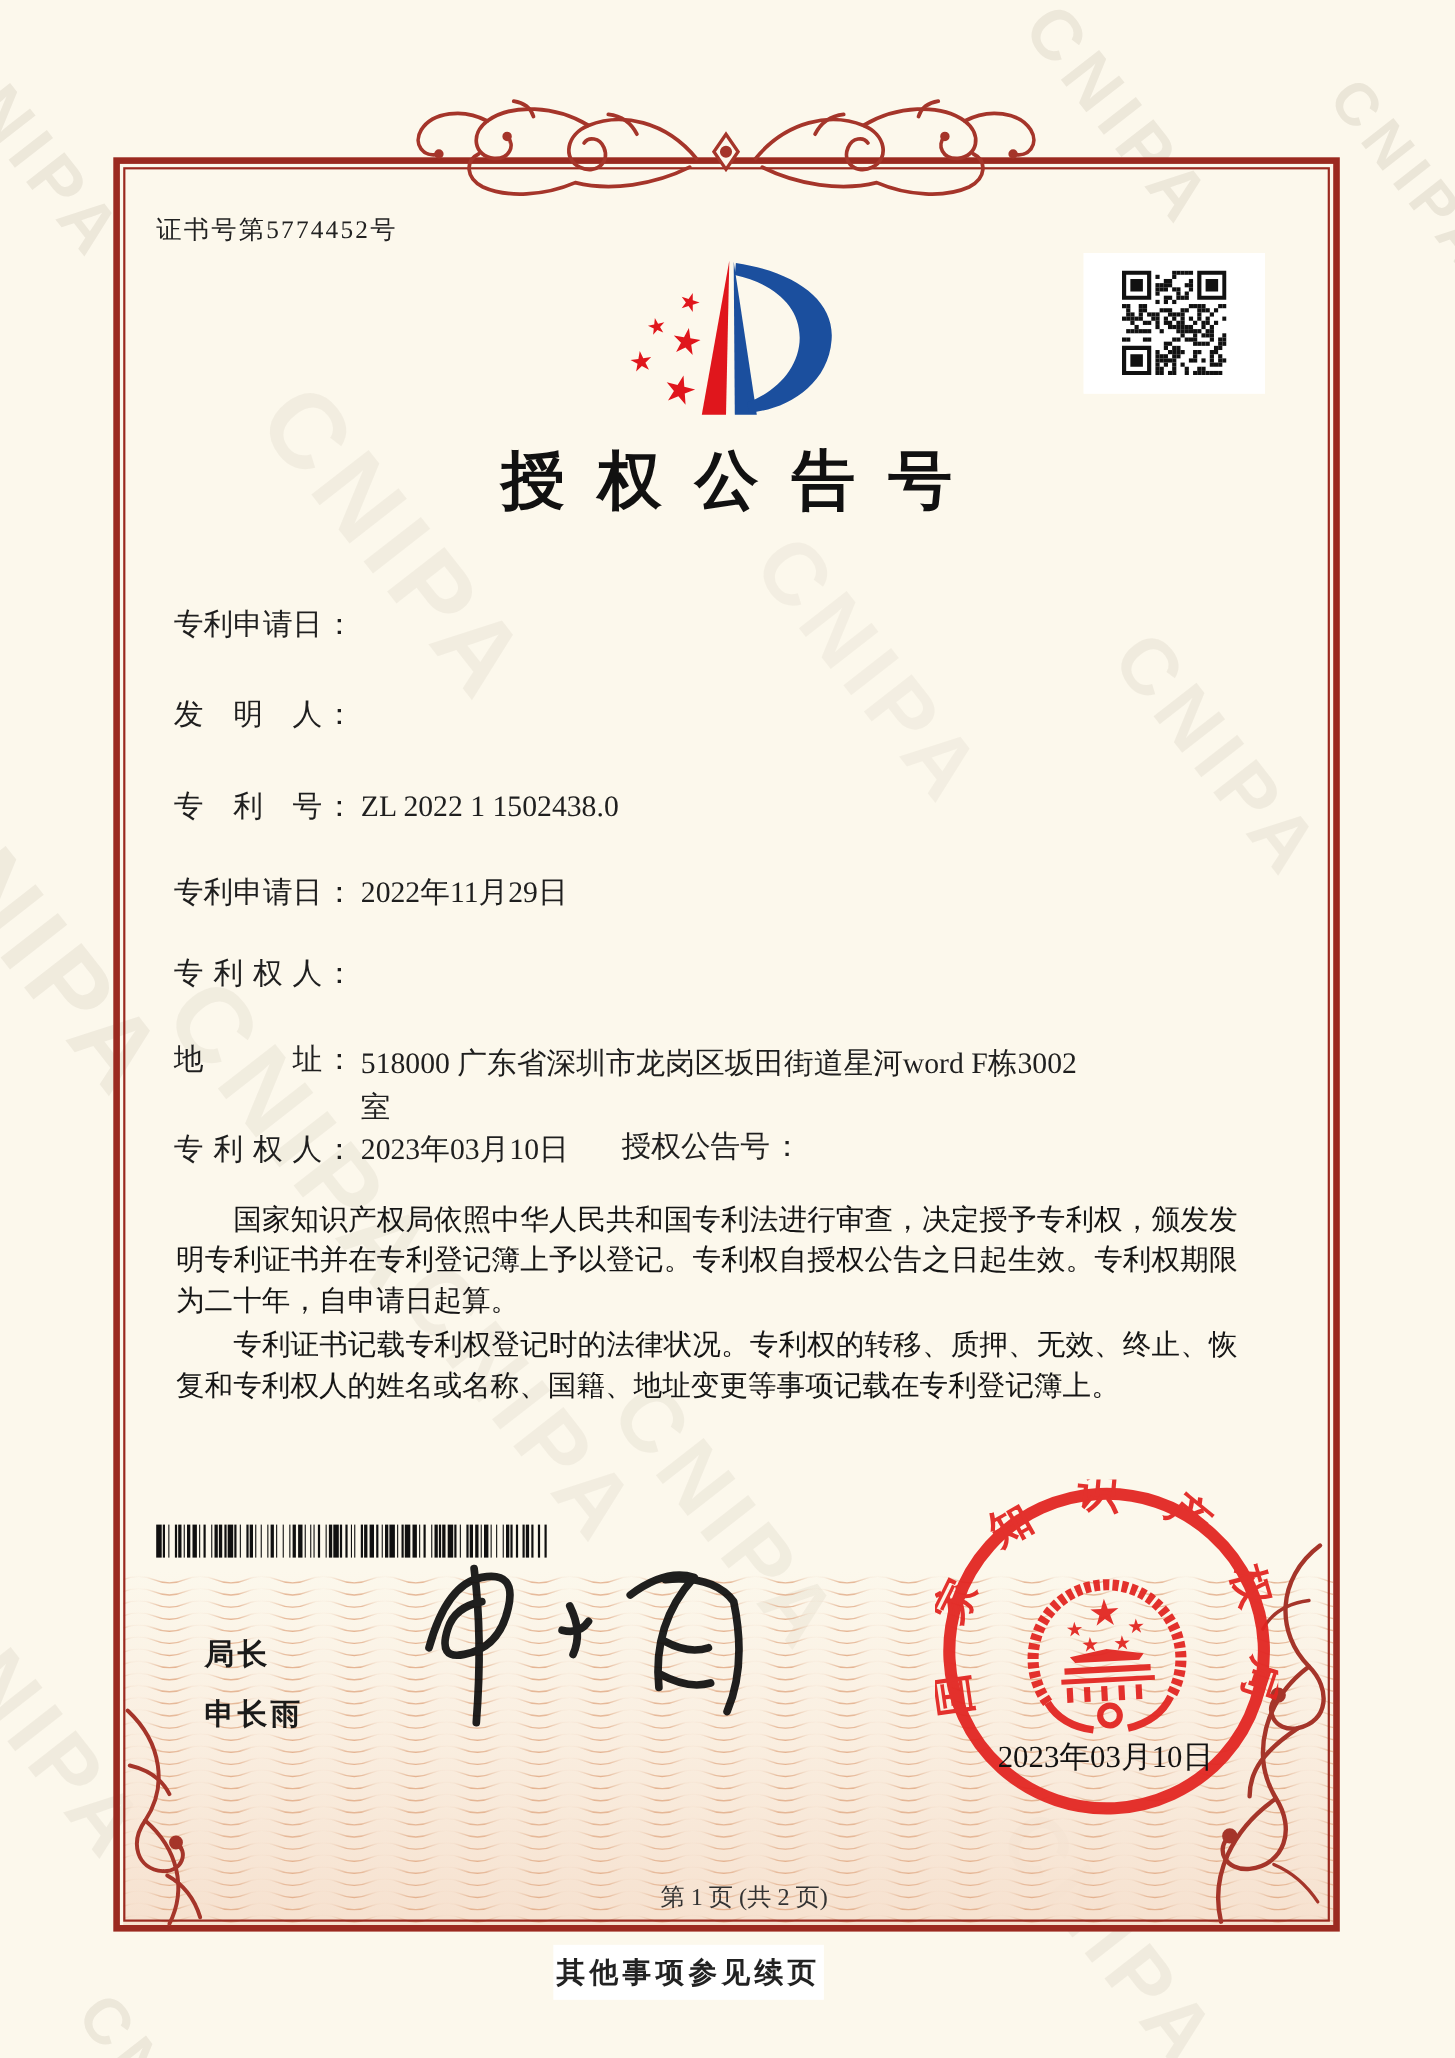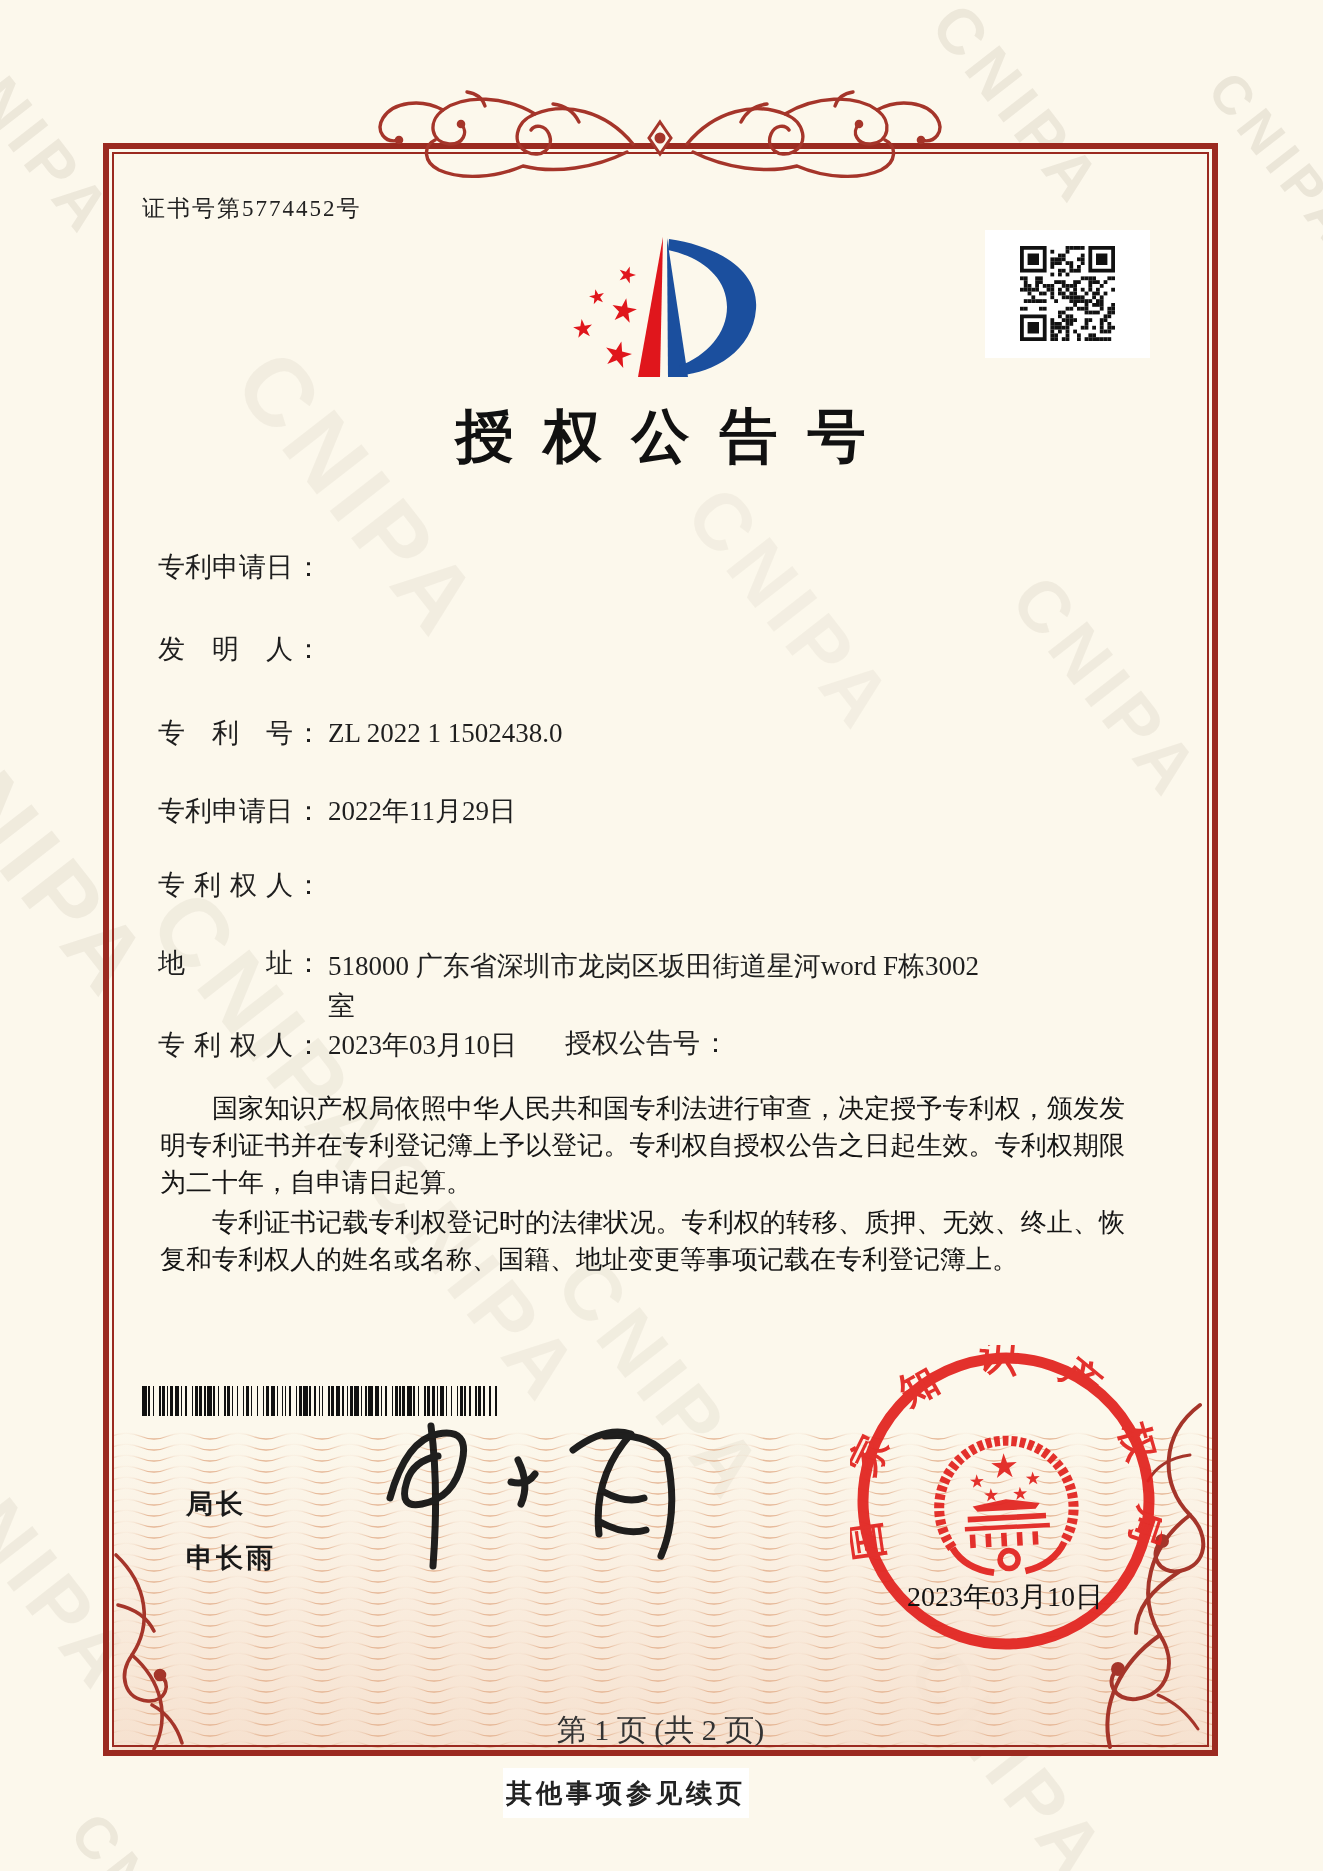--- a/index.html
+++ b/index.html
@@ -39,21 +39,21 @@
   #director-name{position:absolute;left:186px;top:1540px;font-size:27px;letter-spacing:3px;}
   #signature{position:absolute;left:368px;top:1398px;}
   
   #wavebg{position:absolute;left:112px;top:1428px;width:1100px;height:324px;
           background:linear-gradient(180deg,rgba(252,244,233,0) 0%,rgba(249,233,218,.55) 40%,#f6e1cf 100%);}
   #waves{position:absolute;left:112px;top:1428px;}
   
   #seal{position:absolute;left:850px;top:1345px;}
   #seal-date{position:absolute;left:890px;top:1578px;width:230px;text-align:center;font-size:28px;color:#121212;}
   
-  #page-info{position:absolute;left:103px;top:1710px;width:1115px;text-align:center;font-size:30px;color:#333;}
+  #page-info{position:absolute;left:103px;top:1710px;width:1115px;text-align:center;font-size:22px;color:#333;padding-left:16px;}
   #cont-box{position:absolute;left:503px;top:1768px;width:246px;height:50px;background:#fff;
             display:flex;align-items:center;justify-content:center;}
   #cont-note{font-size:26px;font-weight:700;letter-spacing:4px;color:#222;}
   .orn{position:absolute;pointer-events:none;}
 </style>
 </head>
 <body>
 
 <div id="page">
 

